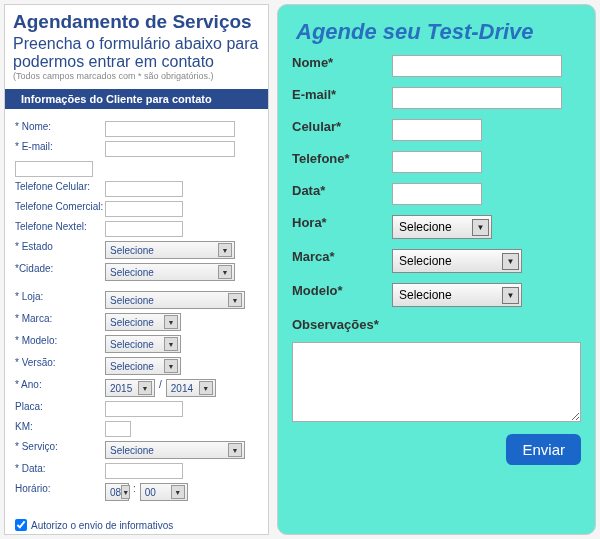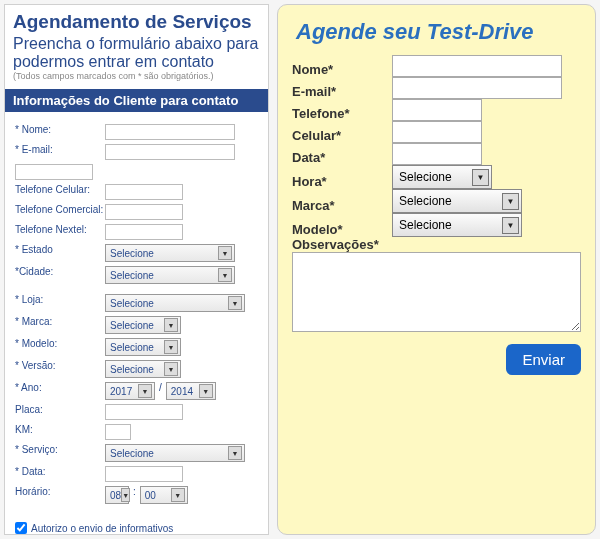--- a/index.html
+++ b/index.html
@@ -31,23 +31,23 @@
     padding: 2px 8px 0 8px;
   }
   .left-sub2 {
     color: #888;
     font-size: 9px;
     padding: 0 8px 4px 8px;
   }
   .bar {
     background: #2a4b8d;
     color: #fff;
-    font-size: 13px;
+    font-size: 11px;
     font-weight: bold;
-    padding: 4px 8px;
+    padding: 4px 16px;
     margin: 4px 0;
   }
   .field-row {
     display: flex;
     align-items: flex-start;
     font-size: 10px;
     color: #2a4b8d;
     padding: 2px 10px;
     min-height: 20px;
   }
@@ -98,36 +98,36 @@
     border-radius:4px;
     font-size:14px;
     padding:6px 14px;
     cursor:pointer;
   }
   .left-btn-wrap { text-align:right; padding:6px 12px 10px; }
 
   
   .right-panel {
     flex:1;
-    background:#fef9c3;
+    background:#5eead4;
     border:1px solid #ccc;
     border-radius:10px;
     padding:10px 14px;
   }
   .right-title {
     color:#2a6fbf;
     font-size:22px;
     font-style:italic;
     font-weight:bold;
     padding:4px 0 10px 4px;
   }
   .r-row {
     display:flex;
-    align-items:flex-end;
-    margin-bottom:0;
+    align-items:flex-start;
+    margin-bottom:10px;
   }
   .r-row label {
     font-size:13px;
     font-weight:bold;
     color:#333;
     width:100px;
     flex-shrink:0;
   }
   .r-row input[type=text] {
     height:22px;
@@ -247,21 +247,21 @@
   <div class="field-row">
       <label>* Versão:</label>
     <div class="sel" style="width:76px">
         <span>Selecione</span>
         <span class="arrow">▼</span>
       </div>
   </div>
   <div class="field-row">
       <label>* Ano:</label>
     <div class="sel" style="width:50px">
-        <span>2017</span>
+        <span>2015</span>
         <span class="arrow">▼</span>
       </div>
     <span style="padding:0 4px">/</span>
     <div class="sel" style="width:50px">
         <span>2014</span>
         <span class="arrow">▼</span>
       </div>
   </div>
   <div class="field-row">
       <label>Placa:</label>
@@ -309,25 +309,25 @@
 
   <div class="r-row">
       <label>Nome*</label>
       <input type="text" class="rw-long" style="">
     </div>
   <div class="r-row">
       <label>E-mail*</label>
       <input type="text" class="rw-long" style="">
     </div>
   <div class="r-row">
+      <label>Celular*</label>
+      <input type="text" class="rw-med" style="">
+    </div>
+  <div class="r-row">
       <label>Telefone*</label>
-      <input type="text" class="rw-med" style="">
-    </div>
-  <div class="r-row">
-      <label>Celular*</label>
       <input type="text" class="rw-med" style="">
     </div>
   <div class="r-row">
       <label>Data*</label>
       <input type="text" class="rw-med" style="">
     </div>
   <div class="r-row">
       <label>Hora*</label>
     <div class="rsel" style="width:100px">
         <span>Selecione</span>

